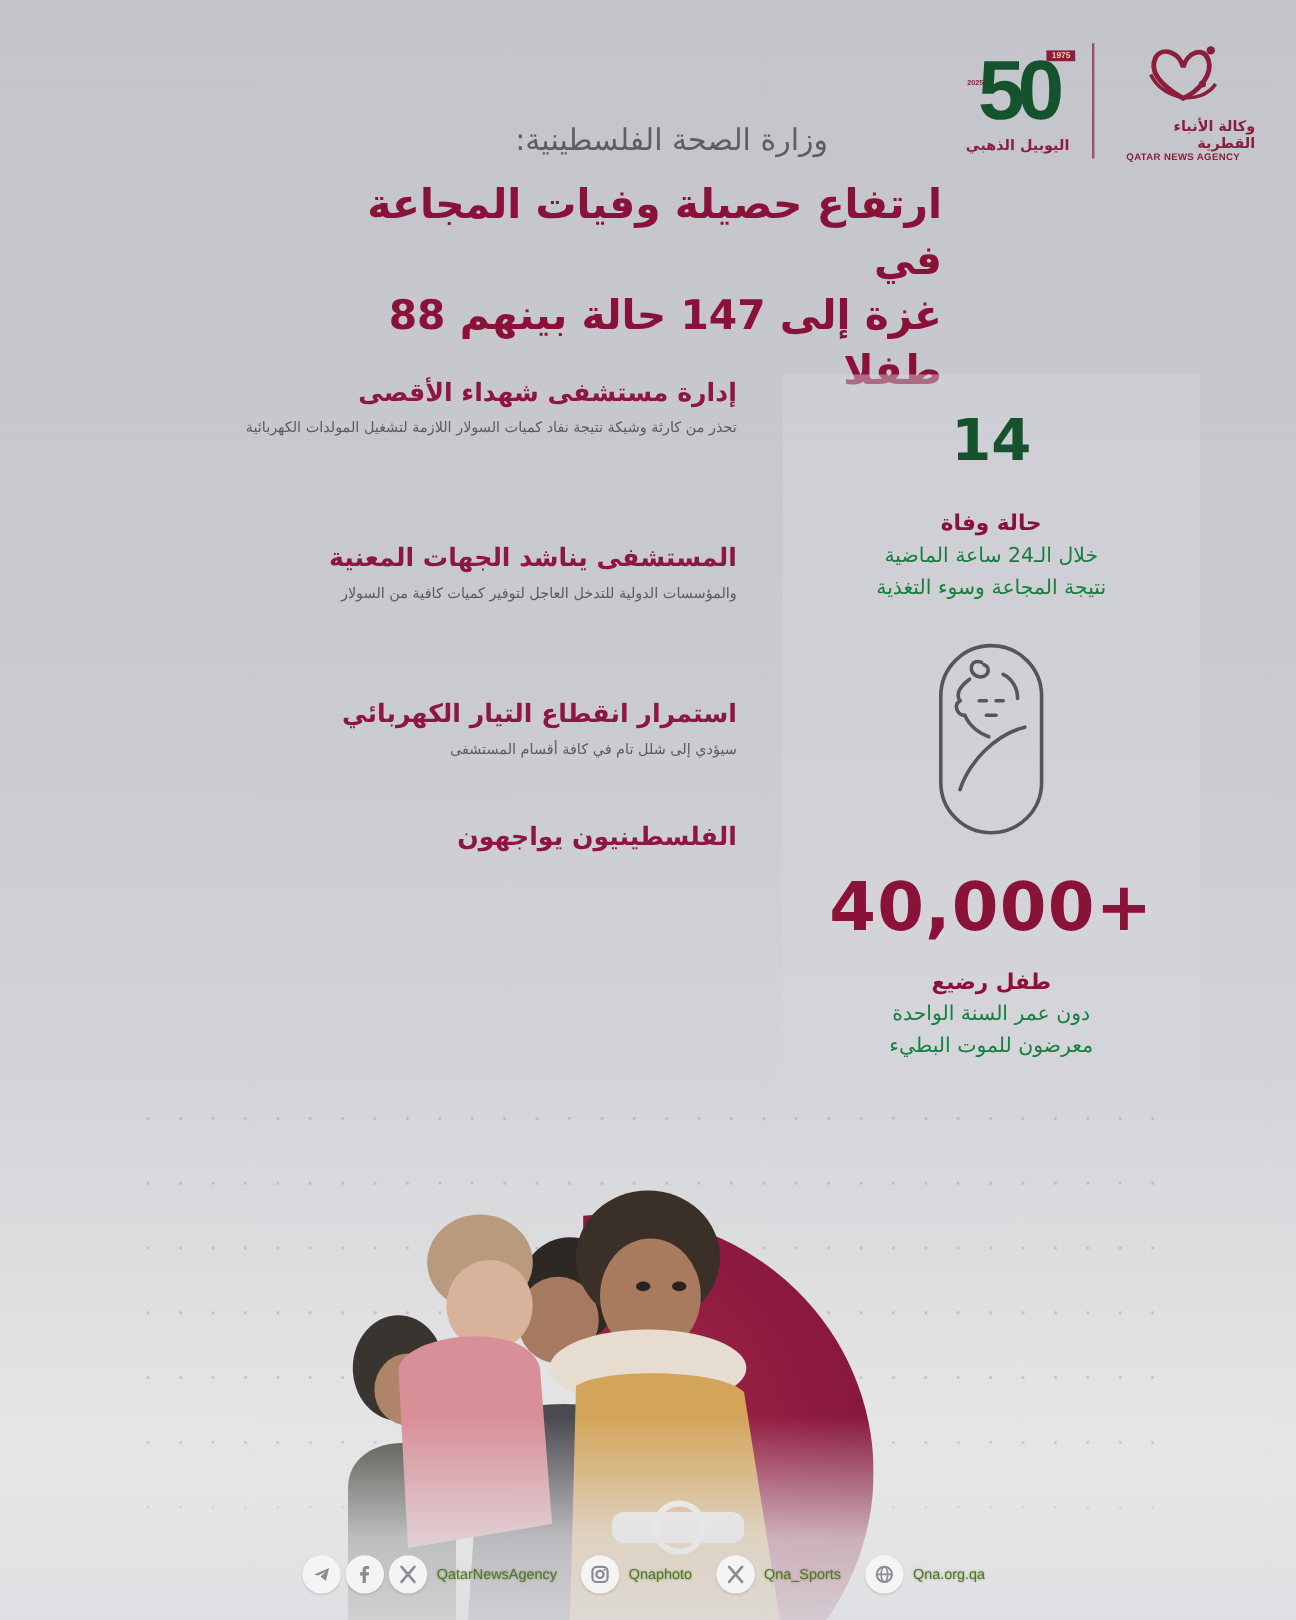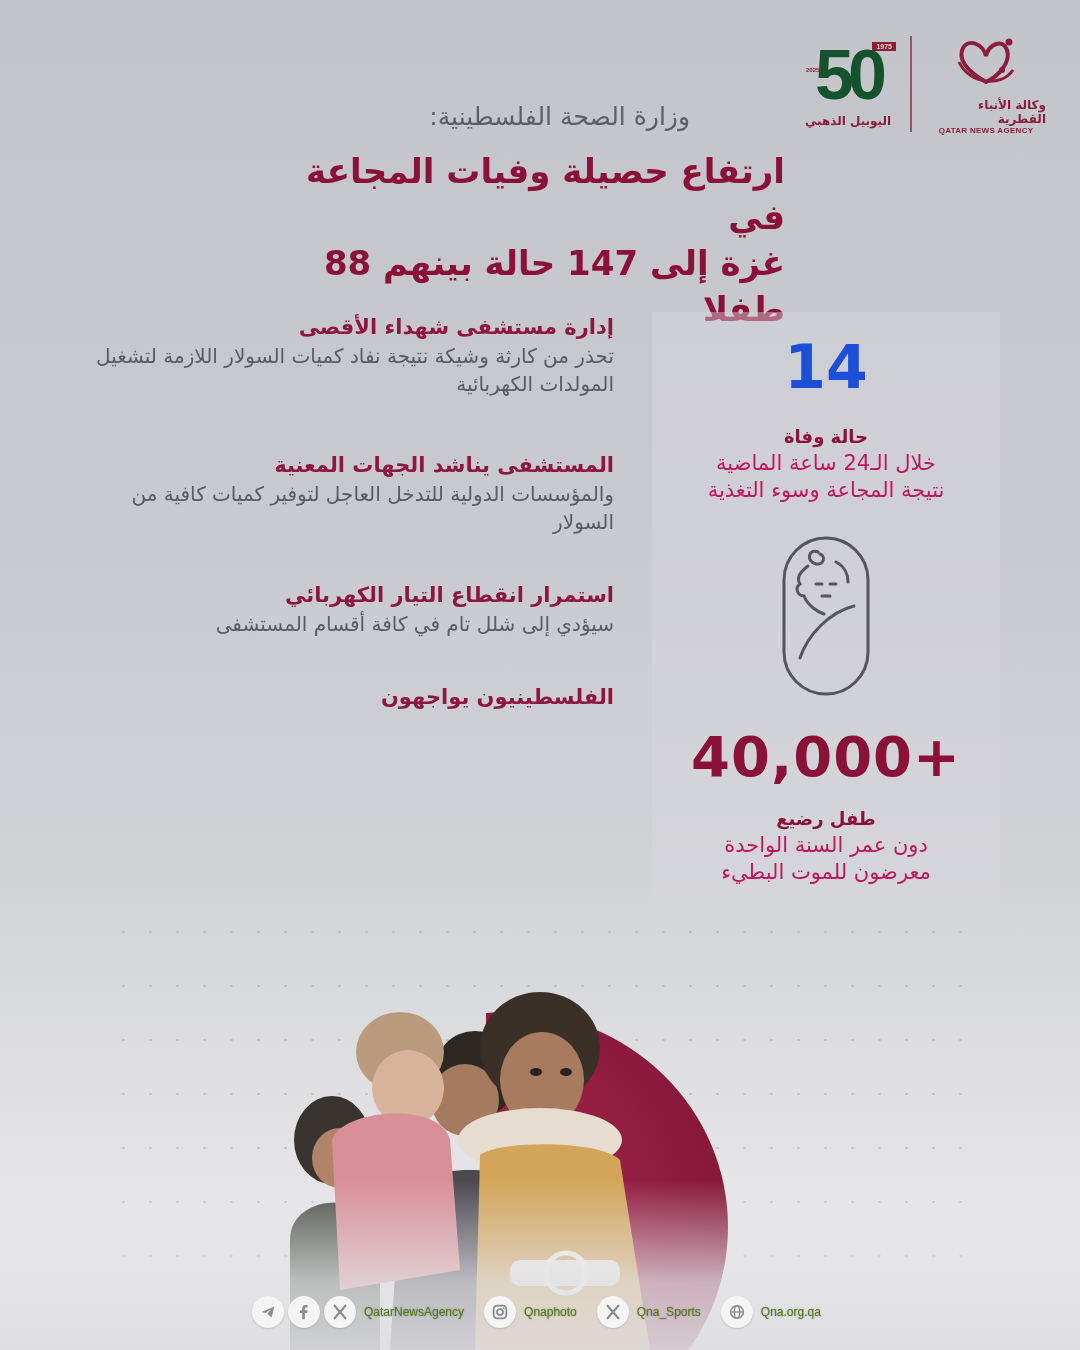--- a/index.html
+++ b/index.html
@@ -46,38 +46,38 @@
       font-size: 34px; line-height: 46px; font-weight: bold; color: #8a1138;
     }
 
     
     .items {
       position: absolute; top: 312px; right: 466px; width: 530px;
       display: flex; flex-direction: column; gap: 0;
     }
     .item { text-align: right; }
     .item-title { font-size: 21px; font-weight: bold; color: #8e1740; line-height: 30px; }
-    .item-body { font-size: 20px; color: #5a5a60; line-height: 28px; }
+    .item-body { font-size: 12px; color: #5a5a60; line-height: 28px; }
     .item:nth-child(1) { height: 138px; }
     .item:nth-child(2) { height: 130px; }
     .item:nth-child(3) { height: 102px; }
     .item:nth-child(4) { height: 130px; }
 
     
     .stats {
       position: absolute; top: 312px; left: 652px; width: 348px; height: 585px;
       background: rgba(215, 216, 222, 0.45);
       display: flex; flex-direction: column; align-items: center; text-align: center;
     }
     .stat-big-14 {
       margin-top: 20px; font-family: "DejaVu Sans", sans-serif; font-weight: bold;
-      font-size: 60px; line-height: 70px; color: #1d4ed8; direction: ltr;
+      font-size: 48px; line-height: 70px; color: #14532d; direction: ltr;
     }
     .stat-label { font-size: 18px; font-weight: bold; color: #8a1138; margin-top: 22px; line-height: 26px; }
-    .stat-desc { font-size: 21px; color: #be185d; line-height: 27px; }
+    .stat-desc { font-size: 17px; color: #15803d; line-height: 27px; }
     .baby-icon { margin-top: 30px; width: 96px; height: 164px; }
     .stat-big-40 {
       margin-top: 28px; font-family: "DejaVu Sans", sans-serif; font-weight: bold;
       font-size: 56px; line-height: 62px; color: #8a1138; direction: ltr; letter-spacing: 1px;
     }
     .stat-label-2 { margin-top: 18px; }
 
     
     .grid-dots {
       position: absolute; top: 905px; left: 110px; width: 860px; height: 360px;

